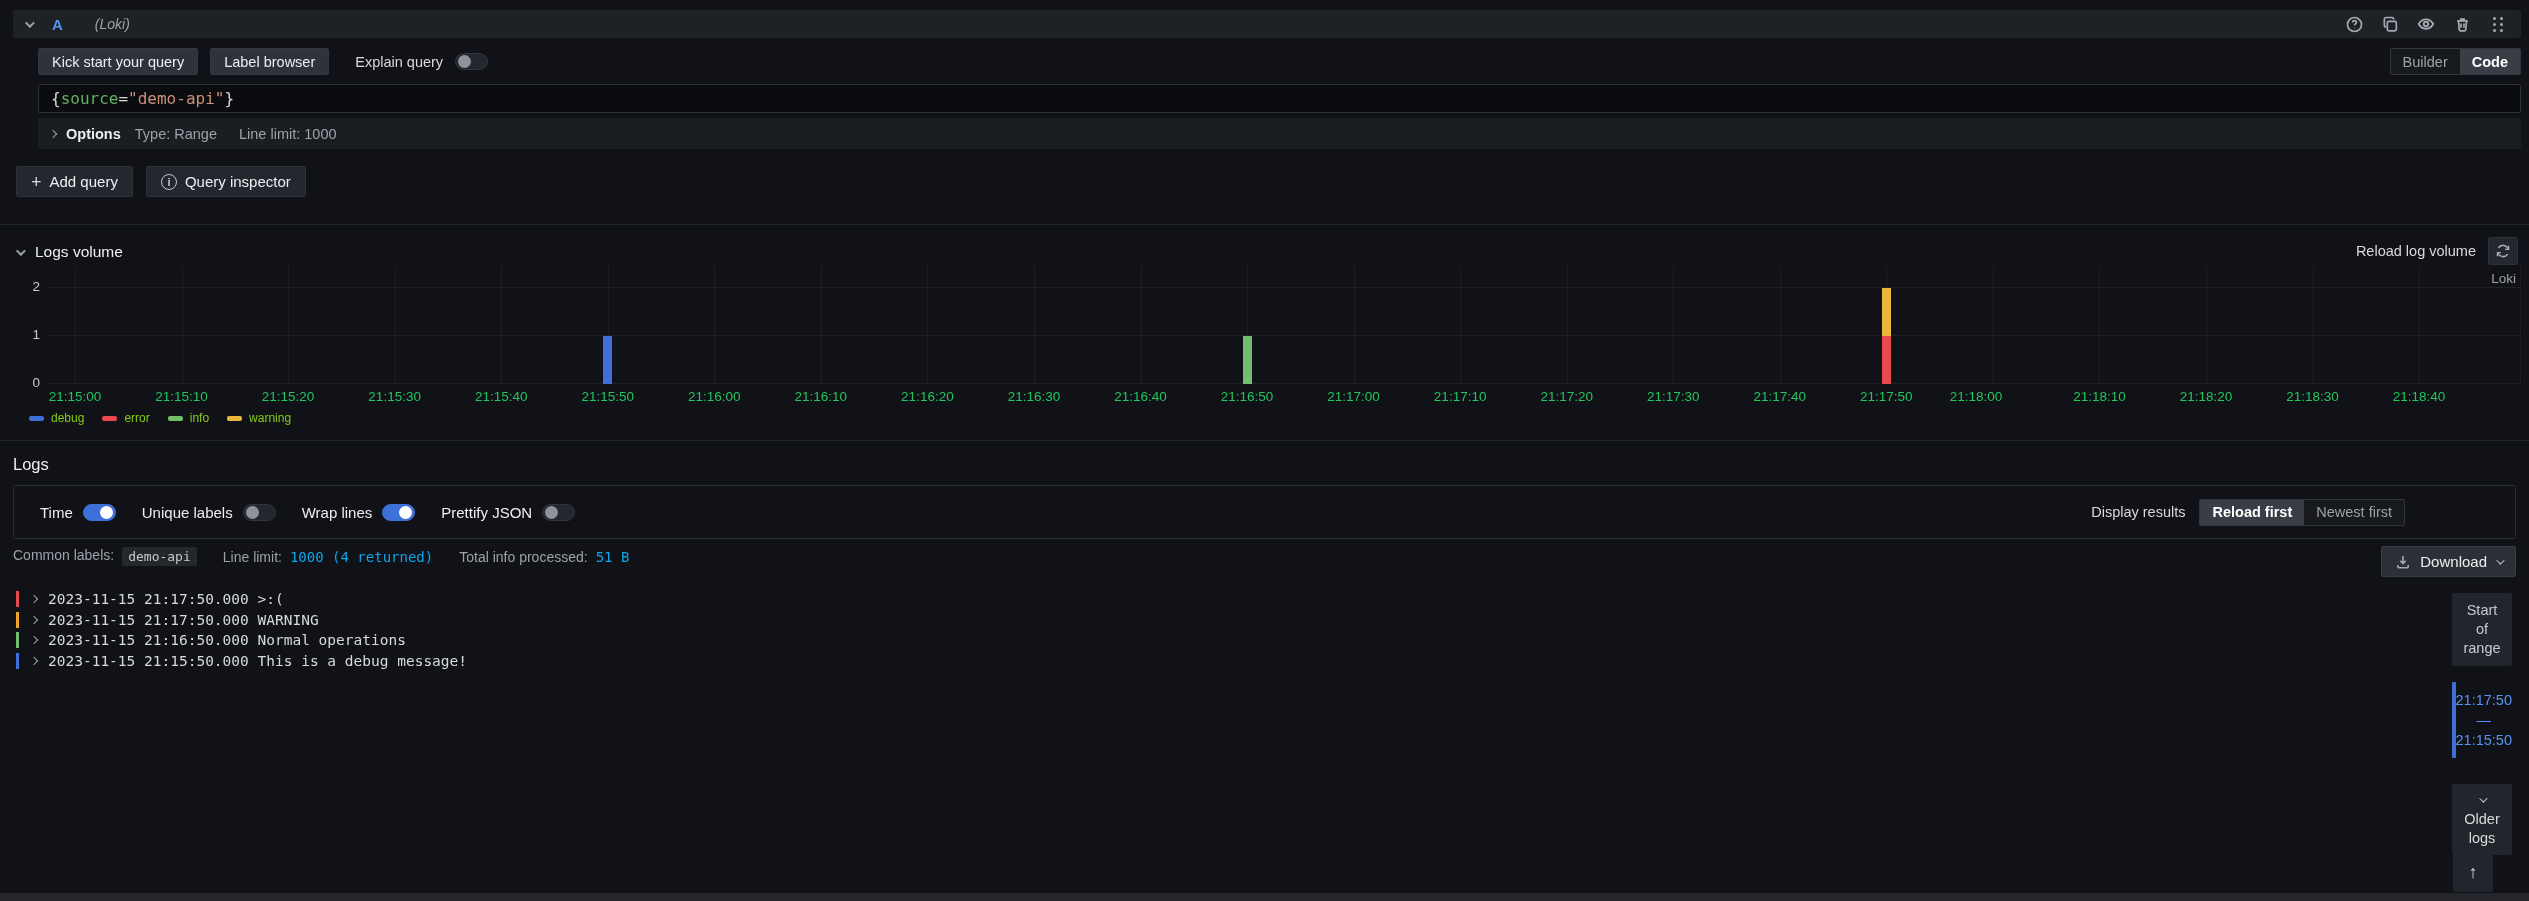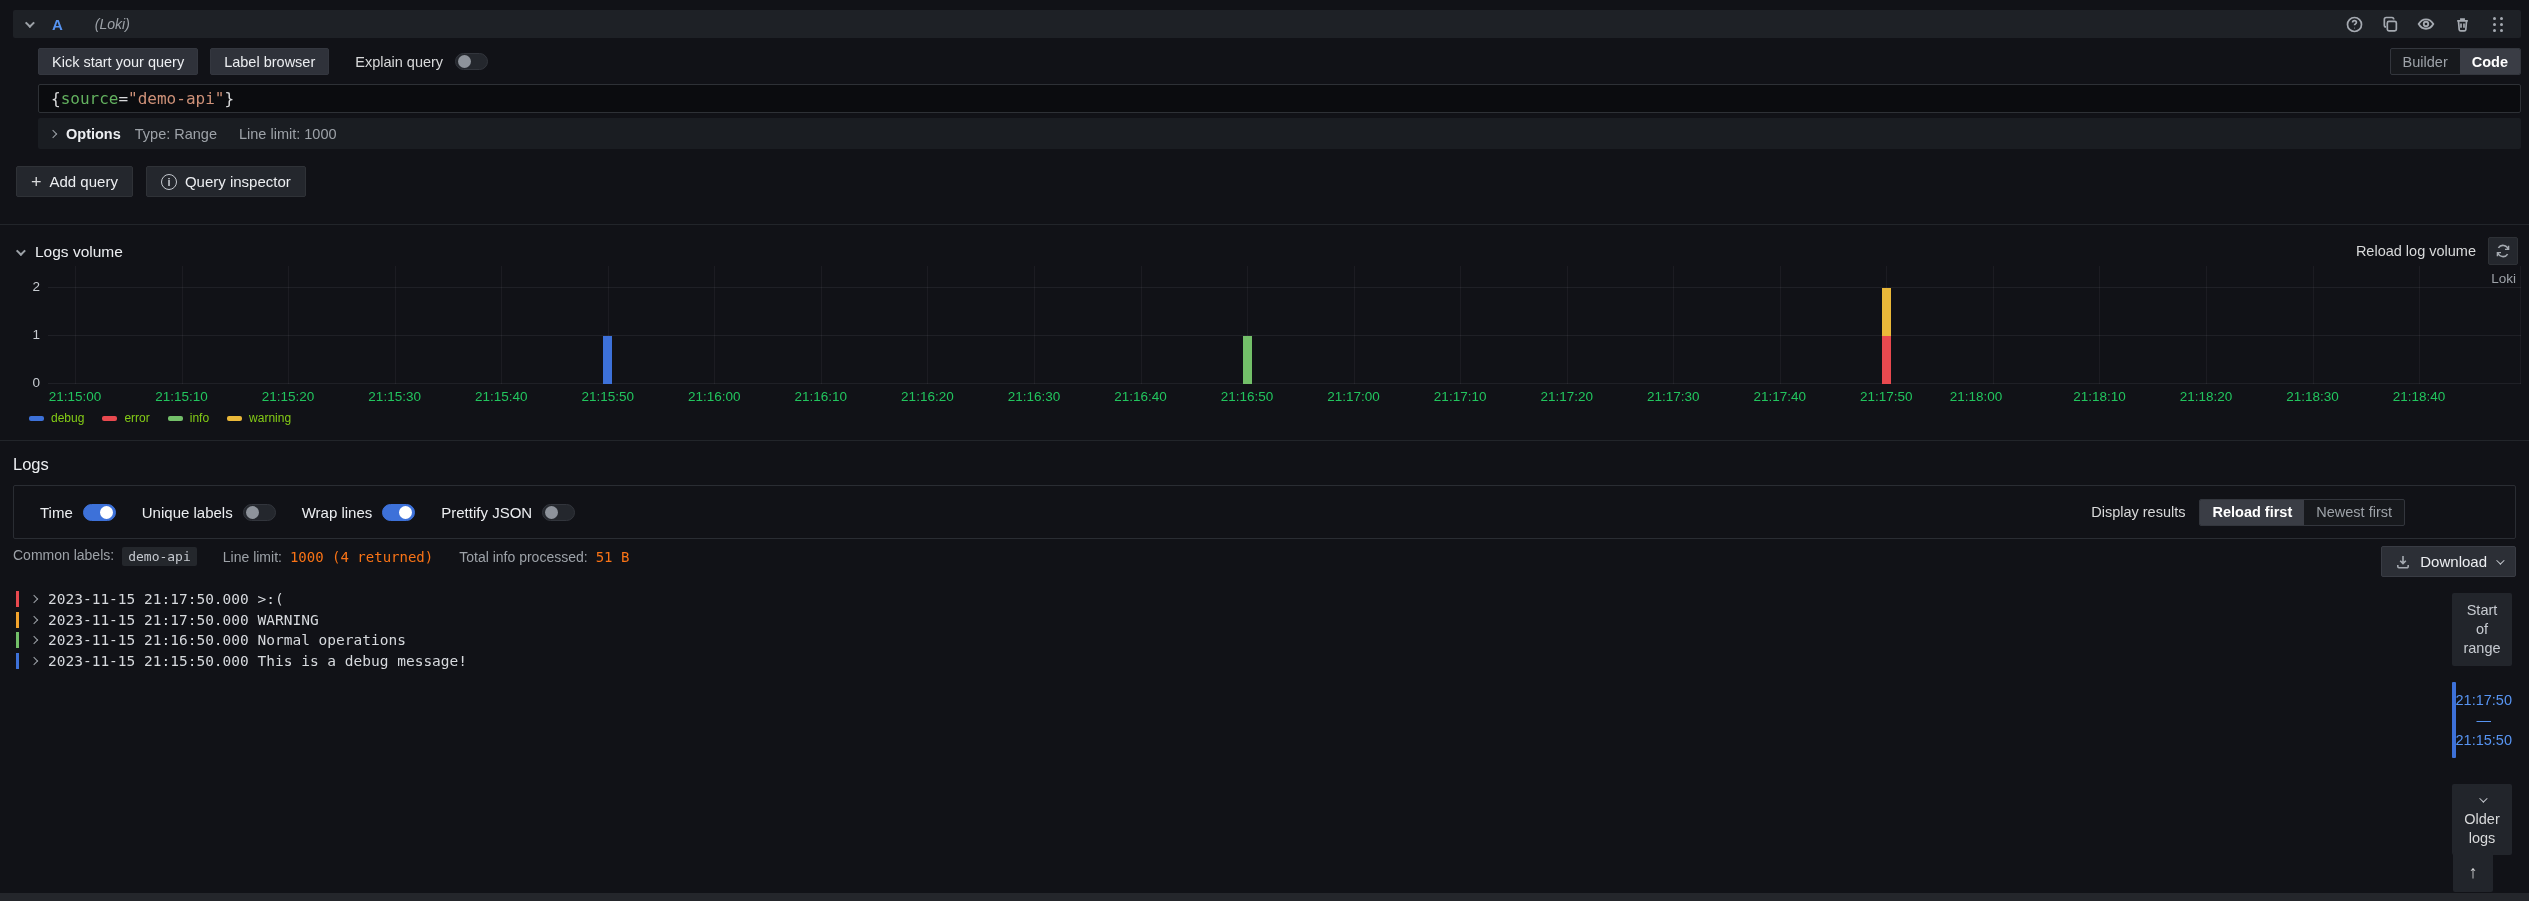--- a/index.html
+++ b/index.html
@@ -105,21 +105,21 @@
   .ctrl { display:flex; align-items:center; gap:10px; margin-right:26px; }
   .ctrl .lbl { font-size:15px; color:#eceef1; }
   .spacer { flex:1; }
   .disp { display:flex; align-items:center; gap:14px; }
 
   .logs-meta { position:absolute; left:13px; top:106px; display:flex; align-items:center; gap:26px;
                color:#9da2a8; font-size:14px; }
   .meta-pair { display:flex; align-items:flex-start; gap:8px; }
   .mono { font-family:"DejaVu Sans Mono","Liberation Mono",monospace; }
   .badge { background:#24272c; color:#c5c9cf; font-size:13px; padding:2px 6px; border-radius:2px; }
-  .meta-val { color:#f97316; font-size:14px; }
+  .meta-val { color:#0ea5e9; font-size:14px; }
 
   .download-btn { position:absolute; right:13px; top:105px; height:31px; background:#2c2f36;
     border:1px solid #393c44; border-radius:2px; display:flex; align-items:center; gap:9px;
     padding:0 13px; font-size:15px; color:#eceef1; cursor:pointer; }
 
   .log-rows { position:absolute; left:13px; top:148px; right:110px; }
   .log-row { display:flex; align-items:center; height:20.5px; cursor:pointer; }
   .level-bar { width:3px; height:16px; margin-left:3px; flex:0 0 3px; }
   .log-chev { margin:0 11px 0 12px; }
   .log-text { font-family:"DejaVu Sans Mono","Liberation Mono",monospace; font-size:14.5px;

